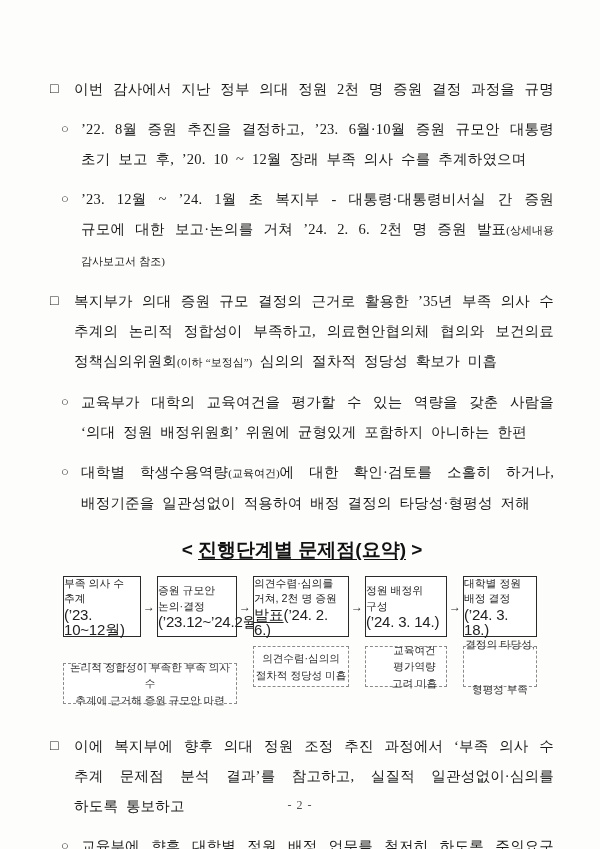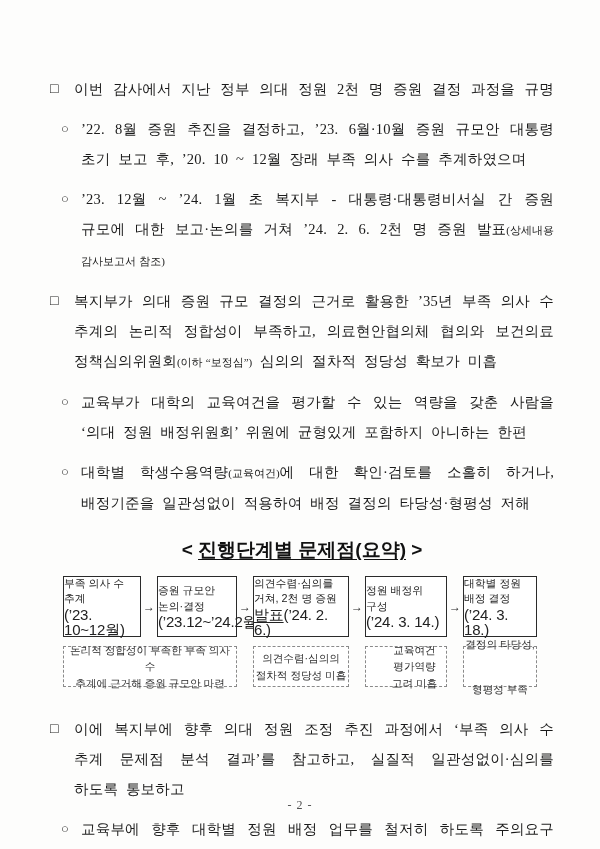--- a/index.html
+++ b/index.html
@@ -92,21 +92,21 @@
     height: 41px;
     display: flex;
     flex-direction: column;
     justify-content: center;
     text-align: center;
     font-size: 10.6px;
     line-height: 16.5px;
     color: #2b2b2b;
     word-break: keep-all;
   }
-  .issue-1 { grid-column: 1 / span 3; }
+  .issue-1 { grid-column: 1 / span 3; margin-top: 17px; }
   .issue-2 { grid-column: 5; }
   .issue-3 { grid-column: 7; padding-left: 17px; }
   .issue-4 { grid-column: 9; gap: 29px; }
   
   .footer {
     position: absolute;
     left: 0; right: 0; bottom: 36px;
     text-align: center;
     font-size: 12px;
     color: #4f4f4f;

